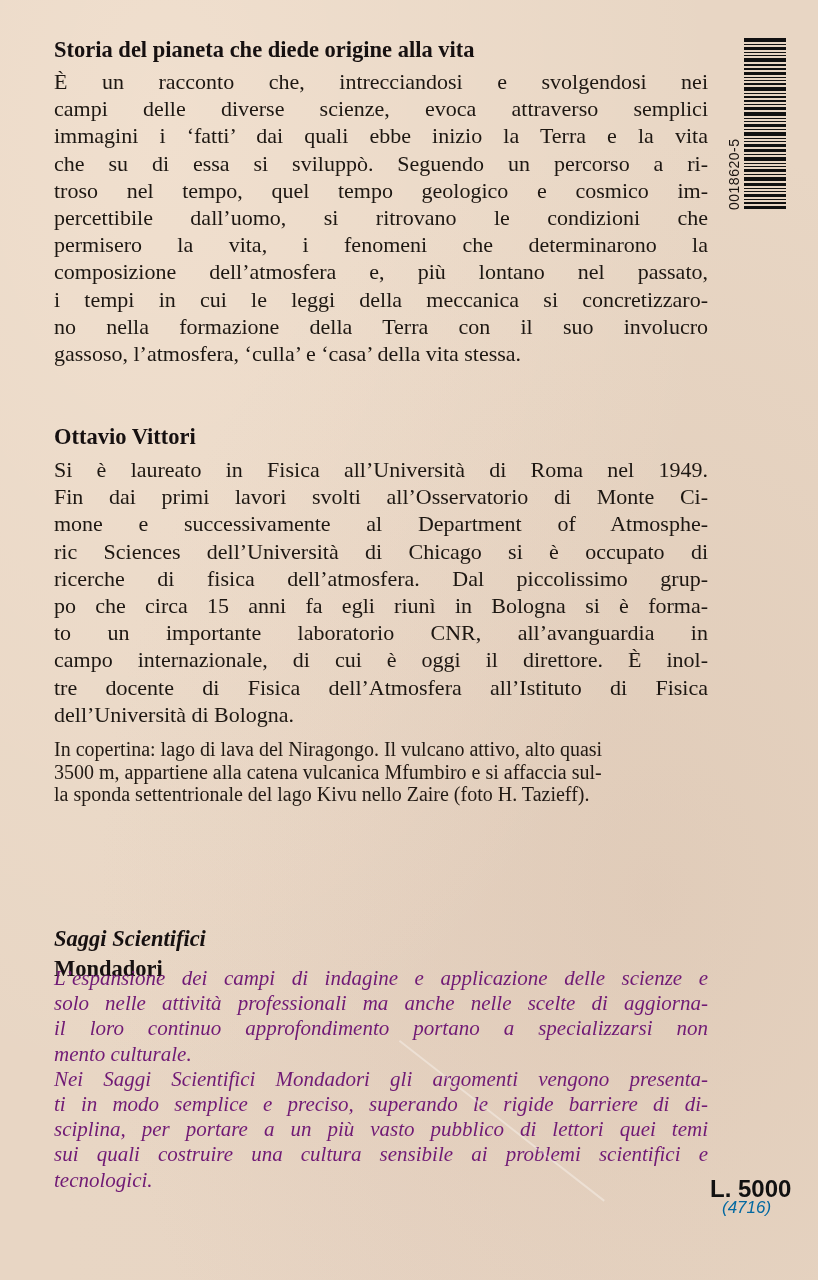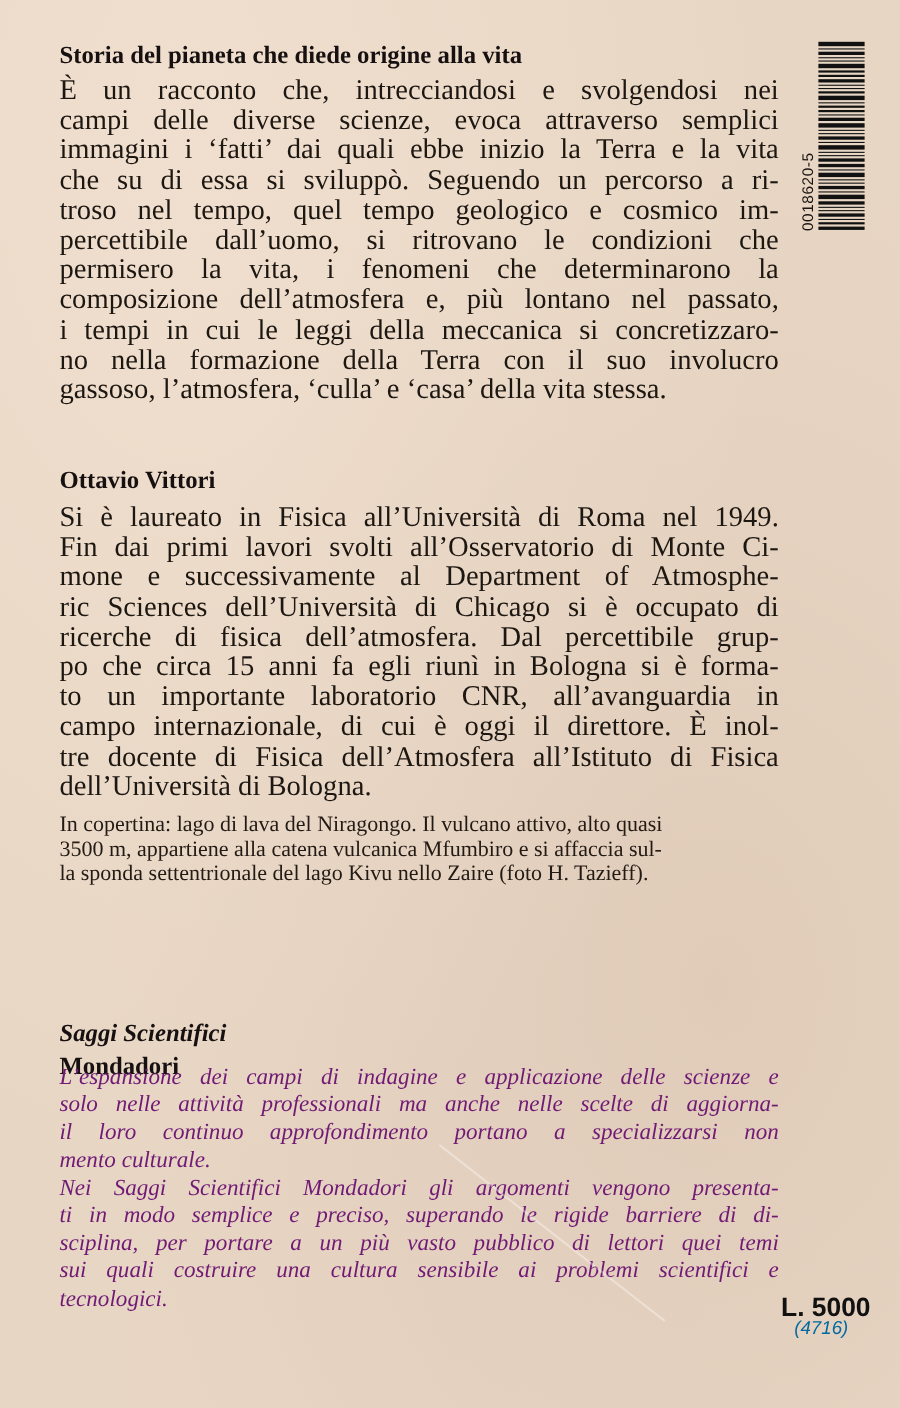--- a/index.html
+++ b/index.html
@@ -17,21 +17,21 @@
     .page { position: absolute; left: 0; top: 0; width: 798px; height: 1280px; }
 
     .heading {
       position: absolute; left: 54px;
       font-family: "Liberation Serif", serif; font-weight: bold;
       font-size: 22.5px; line-height: 28px; color: #161010; margin: 0;
       white-space: nowrap;
     }
     .body-text {
       position: absolute; left: 54px; width: 654px;
-      font-size: 26px; line-height: 27.2px; color: #1d1712;
+      font-size: 22px; line-height: 27.2px; color: #1d1712;
       margin: 0;
     }
     .body-text .ln { display: block; white-space: nowrap; text-align: justify; text-align-last: justify; }
     .body-text .ln.last { text-align-last: left; }
 
     #synopsis-title { top: 36px; }
     #synopsis-text { top: 68px; }
     #author-name { top: 423px; }
     #author-bio { top: 456px; }
 
@@ -95,21 +95,21 @@
     <span class="ln">no nella formazione della Terra con il suo involucro</span>
     <span class="ln last">gassoso, l’atmosfera, ‘culla’ e ‘casa’ della vita stessa.</span>
   </p>
 
   <h2 class="heading" id="author-name">Ottavio Vittori</h2>
   <p class="body-text" id="author-bio">
     <span class="ln">Si è laureato in Fisica all’Università di Roma nel 1949.</span>
     <span class="ln">Fin dai primi lavori svolti all’Osservatorio di Monte Ci-</span>
     <span class="ln">mone e successivamente al Department of Atmosphe-</span>
     <span class="ln">ric Sciences dell’Università di Chicago si è occupato di</span>
-    <span class="ln">ricerche di fisica dell’atmosfera. Dal percettibile grup-</span>
+    <span class="ln">ricerche di fisica dell’atmosfera. Dal piccolissimo grup-</span>
     <span class="ln">po che circa 15 anni fa egli riunì in Bologna si è forma-</span>
     <span class="ln">to un importante laboratorio CNR, all’avanguardia in</span>
     <span class="ln">campo internazionale, di cui è oggi il direttore. È inol-</span>
     <span class="ln">tre docente di Fisica dell’Atmosfera all’Istituto di Fisica</span>
     <span class="ln last">dell’Università di Bologna.</span>
   </p>
 
   <p class="caption">
     <span class="ln">In copertina: lago di lava del Niragongo. Il vulcano attivo, alto quasi</span>
     <span class="ln">3500 m, appartiene alla catena vulcanica Mfumbiro e si affaccia sul-</span>

